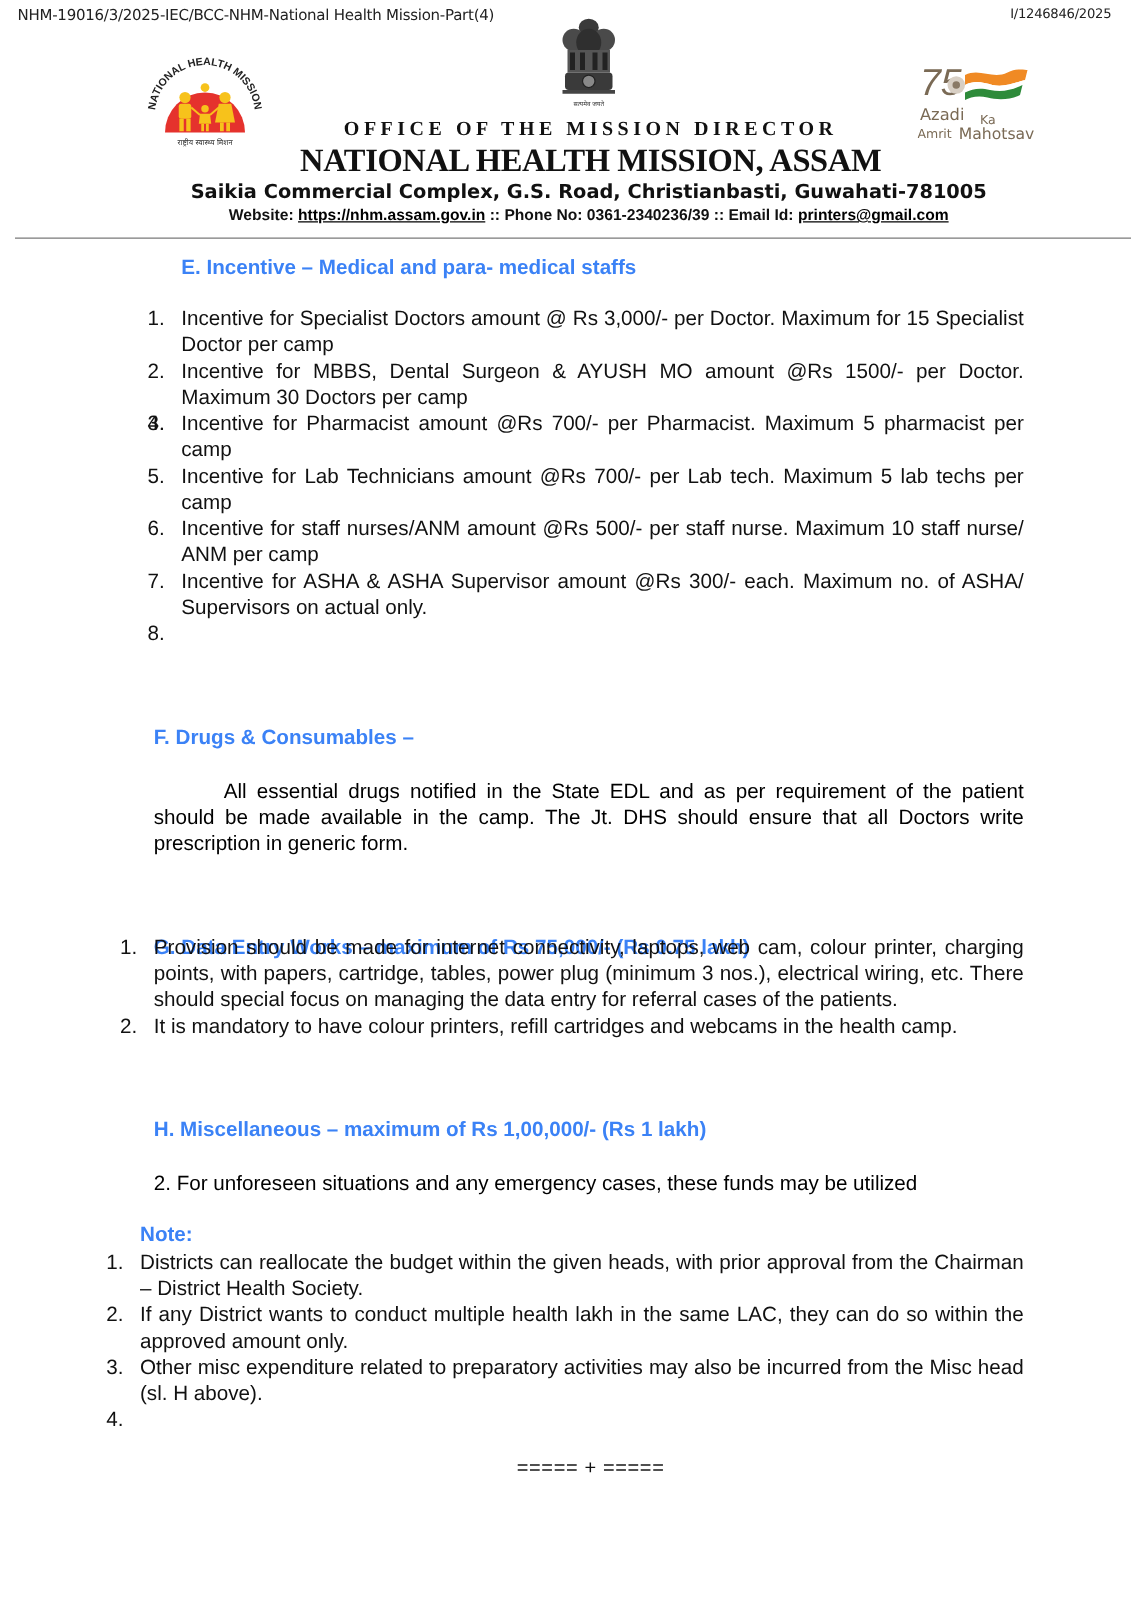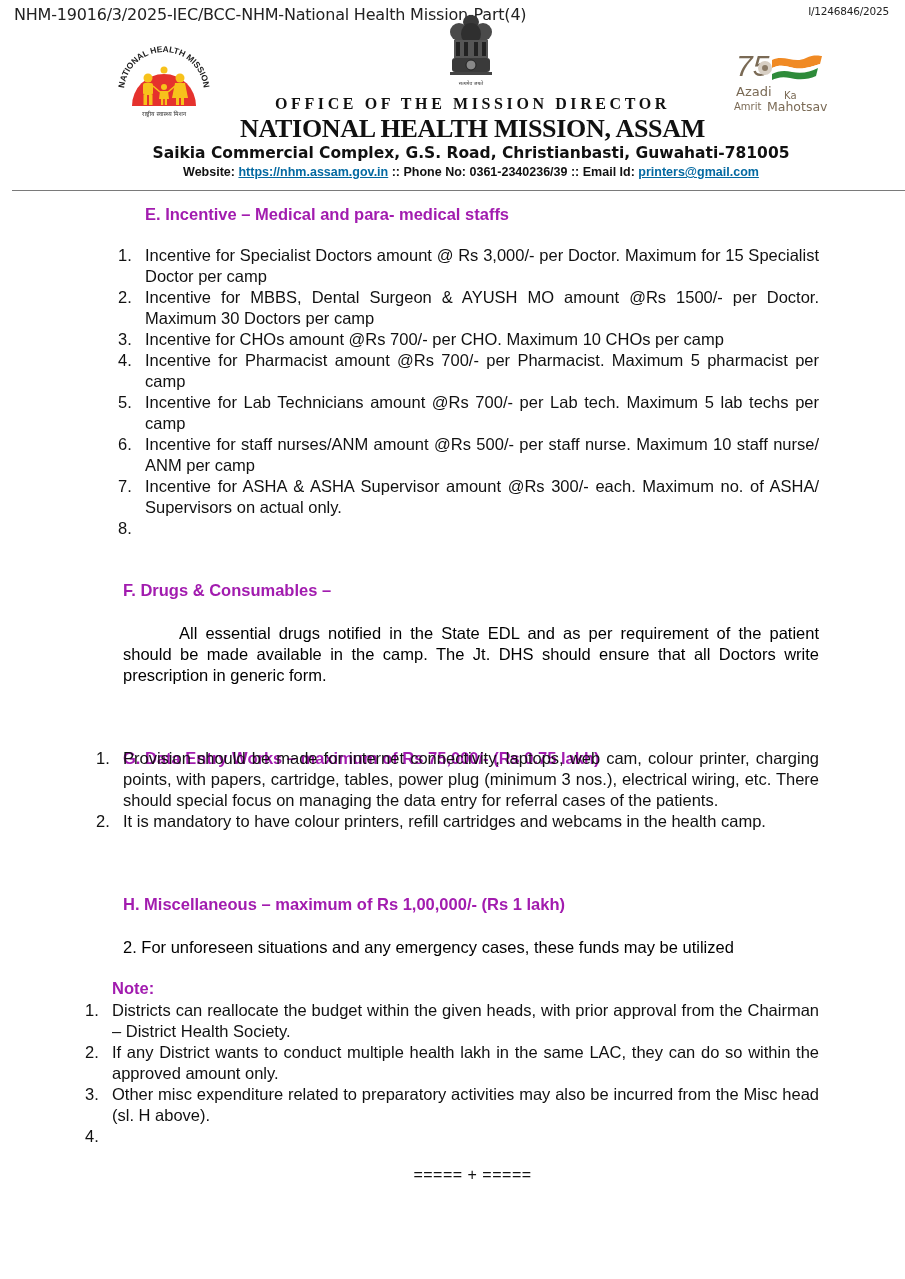--- a/index.html
+++ b/index.html
@@ -1,35 +1,35 @@
 <!DOCTYPE html>
 <html><head>
   <meta charset="utf-8">
   <style>
     * { box-sizing: border-box; margin: 0; padding: 0; }
     html, body { width: 905px; height: 1279px; background: #ffffff; overflow: hidden; }
     body { position: relative; font-family: "Liberation Sans", sans-serif; color: #111; }
 
-    .ref-left { position: absolute; left: 14px; top: 5px; font-family: "DejaVu Sans", sans-serif; font-size: 16px; color: #222; letter-spacing: -0.2px; }
+    .ref-left { position: absolute; left: 14px; top: 5px; font-family: "DejaVu Sans", sans-serif; font-size: 12px; color: #222; letter-spacing: -0.2px; }
     .ref-right { position: absolute; right: 16px; top: 5px; font-family: "DejaVu Sans", sans-serif; font-size: 10.5px; color: #222; letter-spacing: -0.2px; text-align: right; }
 
     .nhm-logo { position: absolute; left: 112px; top: 40px; width: 104px; height: 82px; }
     .emblem { position: absolute; left: 444px; top: 12px; width: 54px; height: 70px; }
     .emblem-caption { position: absolute; left: 444px; top: 80px; width: 54px; text-align: center; font-size: 5px; color: #333; }
     .azadi-logo { position: absolute; left: 734px; top: 44px; width: 110px; height: 70px; }
 
     .office-line { position: absolute; left: 0; width: 945px; top: 95px; text-align: center; font-family: "Liberation Serif", serif; font-weight: bold; font-size: 16px; letter-spacing: 3.6px; color: #111; }
     .org-title { position: absolute; left: 0; width: 945px; top: 114px; text-align: center; font-family: "Liberation Serif", serif; font-weight: bold; font-size: 26px; letter-spacing: -0.3px; color: #111; }
     .address { position: absolute; left: 0; width: 942px; top: 144px; text-align: center; font-family: "DejaVu Sans", sans-serif; font-weight: bold; font-size: 15.5px; color: #111; }
     .contact { position: absolute; left: 0; width: 942px; top: 165px; text-align: center; font-family: "Liberation Sans", sans-serif; font-weight: bold; font-size: 12.5px; color: #111; }
-    .contact a { color: #0369a1; text-decoration: underline; }
+    .contact a { color: #000000; text-decoration: underline; }
 
     .rule-outer { position: absolute; left: 12px; right: 0; top: 190px; height: 1px; background: #7a7a7a; }
 
-    .sec-head { position: absolute; font-weight: bold; font-size: 16.5px; color: #a21caf; }
+    .sec-head { position: absolute; font-weight: bold; font-size: 16.5px; color: #3b82f6; }
     .list { position: absolute; list-style: none; font-size: 16.5px; line-height: 21px; color: #111; }
     .list li { position: relative; padding-left: 27px; text-align: justify; }
     .list li .num { position: absolute; left: 0; top: 0; }
     .para { position: absolute; font-size: 16.5px; line-height: 21px; text-align: justify; color: #000000; }
     .para .indent { display: inline-block; width: 56px; }
     .end-mark { position: absolute; left: 0; width: 945px; top: 1166px; text-align: center; font-size: 16px; letter-spacing: 0.5px; color: #111; }
   </style>
 </head>
 <body>
 
@@ -106,21 +106,21 @@
 <div class="contact">
   <span>Website: </span><a>https://nhm.assam.gov.in</a><span> :: Phone No: 0361-2340236/39 :: Email Id: </span><a>printers@gmail.com</a>
 </div>
 
 <div class="rule-outer"></div>
 
 <div class="sec-head" style="left:145px; top:205px;">E. Incentive – Medical and para- medical staffs</div>
 <ol class="list" style="left:118px; width:701px; top:245px;">
   <li><span class="num">1.</span><span>Incentive for Specialist Doctors amount @ Rs 3,000/- per Doctor. Maximum for 15 Specialist Doctor per camp</span></li>
   <li><span class="num">2.</span><span>Incentive for MBBS, Dental Surgeon &amp; AYUSH MO amount @Rs 1500/- per Doctor. Maximum 30 Doctors per camp</span></li>
-  <li><span class="num">3.</span><span>Incentive for CHOs amount @Rs 700/- per CHO. Maximum 10 CHOs per camp</span></li>
+  <li><span class="num">3.</span></li>
   <li><span class="num">4.</span><span>Incentive for Pharmacist amount @Rs 700/- per Pharmacist. Maximum 5 pharmacist per camp</span></li>
   <li><span class="num">5.</span><span>Incentive for Lab Technicians amount @Rs 700/- per Lab tech. Maximum 5 lab techs per camp</span></li>
   <li><span class="num">6.</span><span>Incentive for staff nurses/ANM amount @Rs 500/- per staff nurse. Maximum 10 staff nurse/ ANM per camp</span></li>
   <li><span class="num">7.</span><span>Incentive for ASHA &amp; ASHA Supervisor amount @Rs 300/- each. Maximum no. of ASHA/ Supervisors on actual only.</span></li>
   <li><span class="num">8.</span></li>
 </ol>
 
 <div class="sec-head" style="left:123px; top:581px;">F. Drugs &amp; Consumables –</div>
 <div class="para" style="left:123px; width:696px; top:623px;"><span class="indent"></span><span>All essential drugs notified in the State EDL and as per requirement of the patient should be made available in the camp. The Jt. DHS should ensure that all Doctors write prescription in generic form.</span></div>
 

